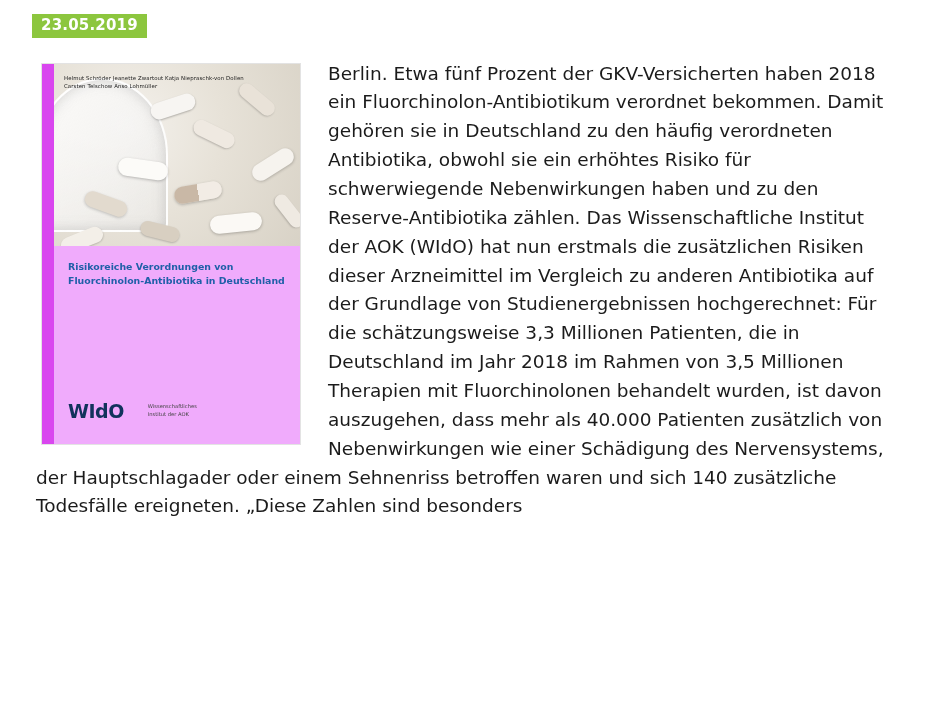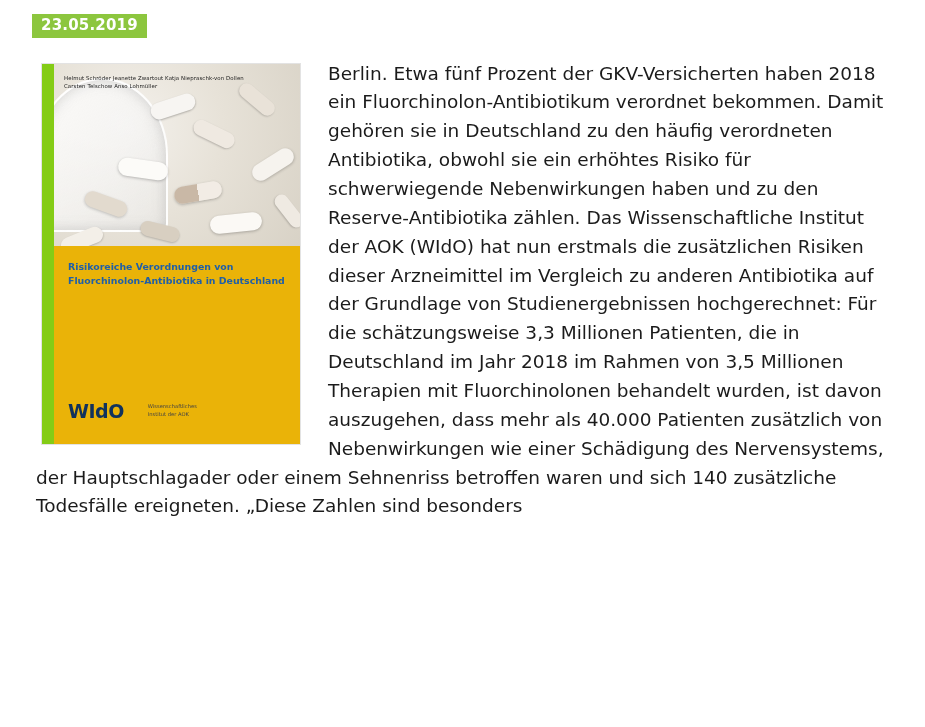--- a/index.html
+++ b/index.html
@@ -51,24 +51,24 @@
     margin: 4px 28px 6px 10px;
     background: #ffffff;
     box-shadow: 0 0 0 1px #e3e3e3;
     position: relative;
     height: 380px;
     overflow: hidden;
   }
   .cover {
     width: 258px;
     height: 380px;
-    background: #eab308;
+    background: #f0abfc;
     position: relative;
     box-sizing: border-box;
-    border-left: 12px solid #84cc16;
+    border-left: 12px solid #d946ef;
   }
   .cover-authors {
     position: absolute;
     top: 10px;
     left: 10px;
     right: 8px;
     font-size: 5.4px;
     line-height: 1.55;
     color: #1b1b1b;
     z-index: 4;

